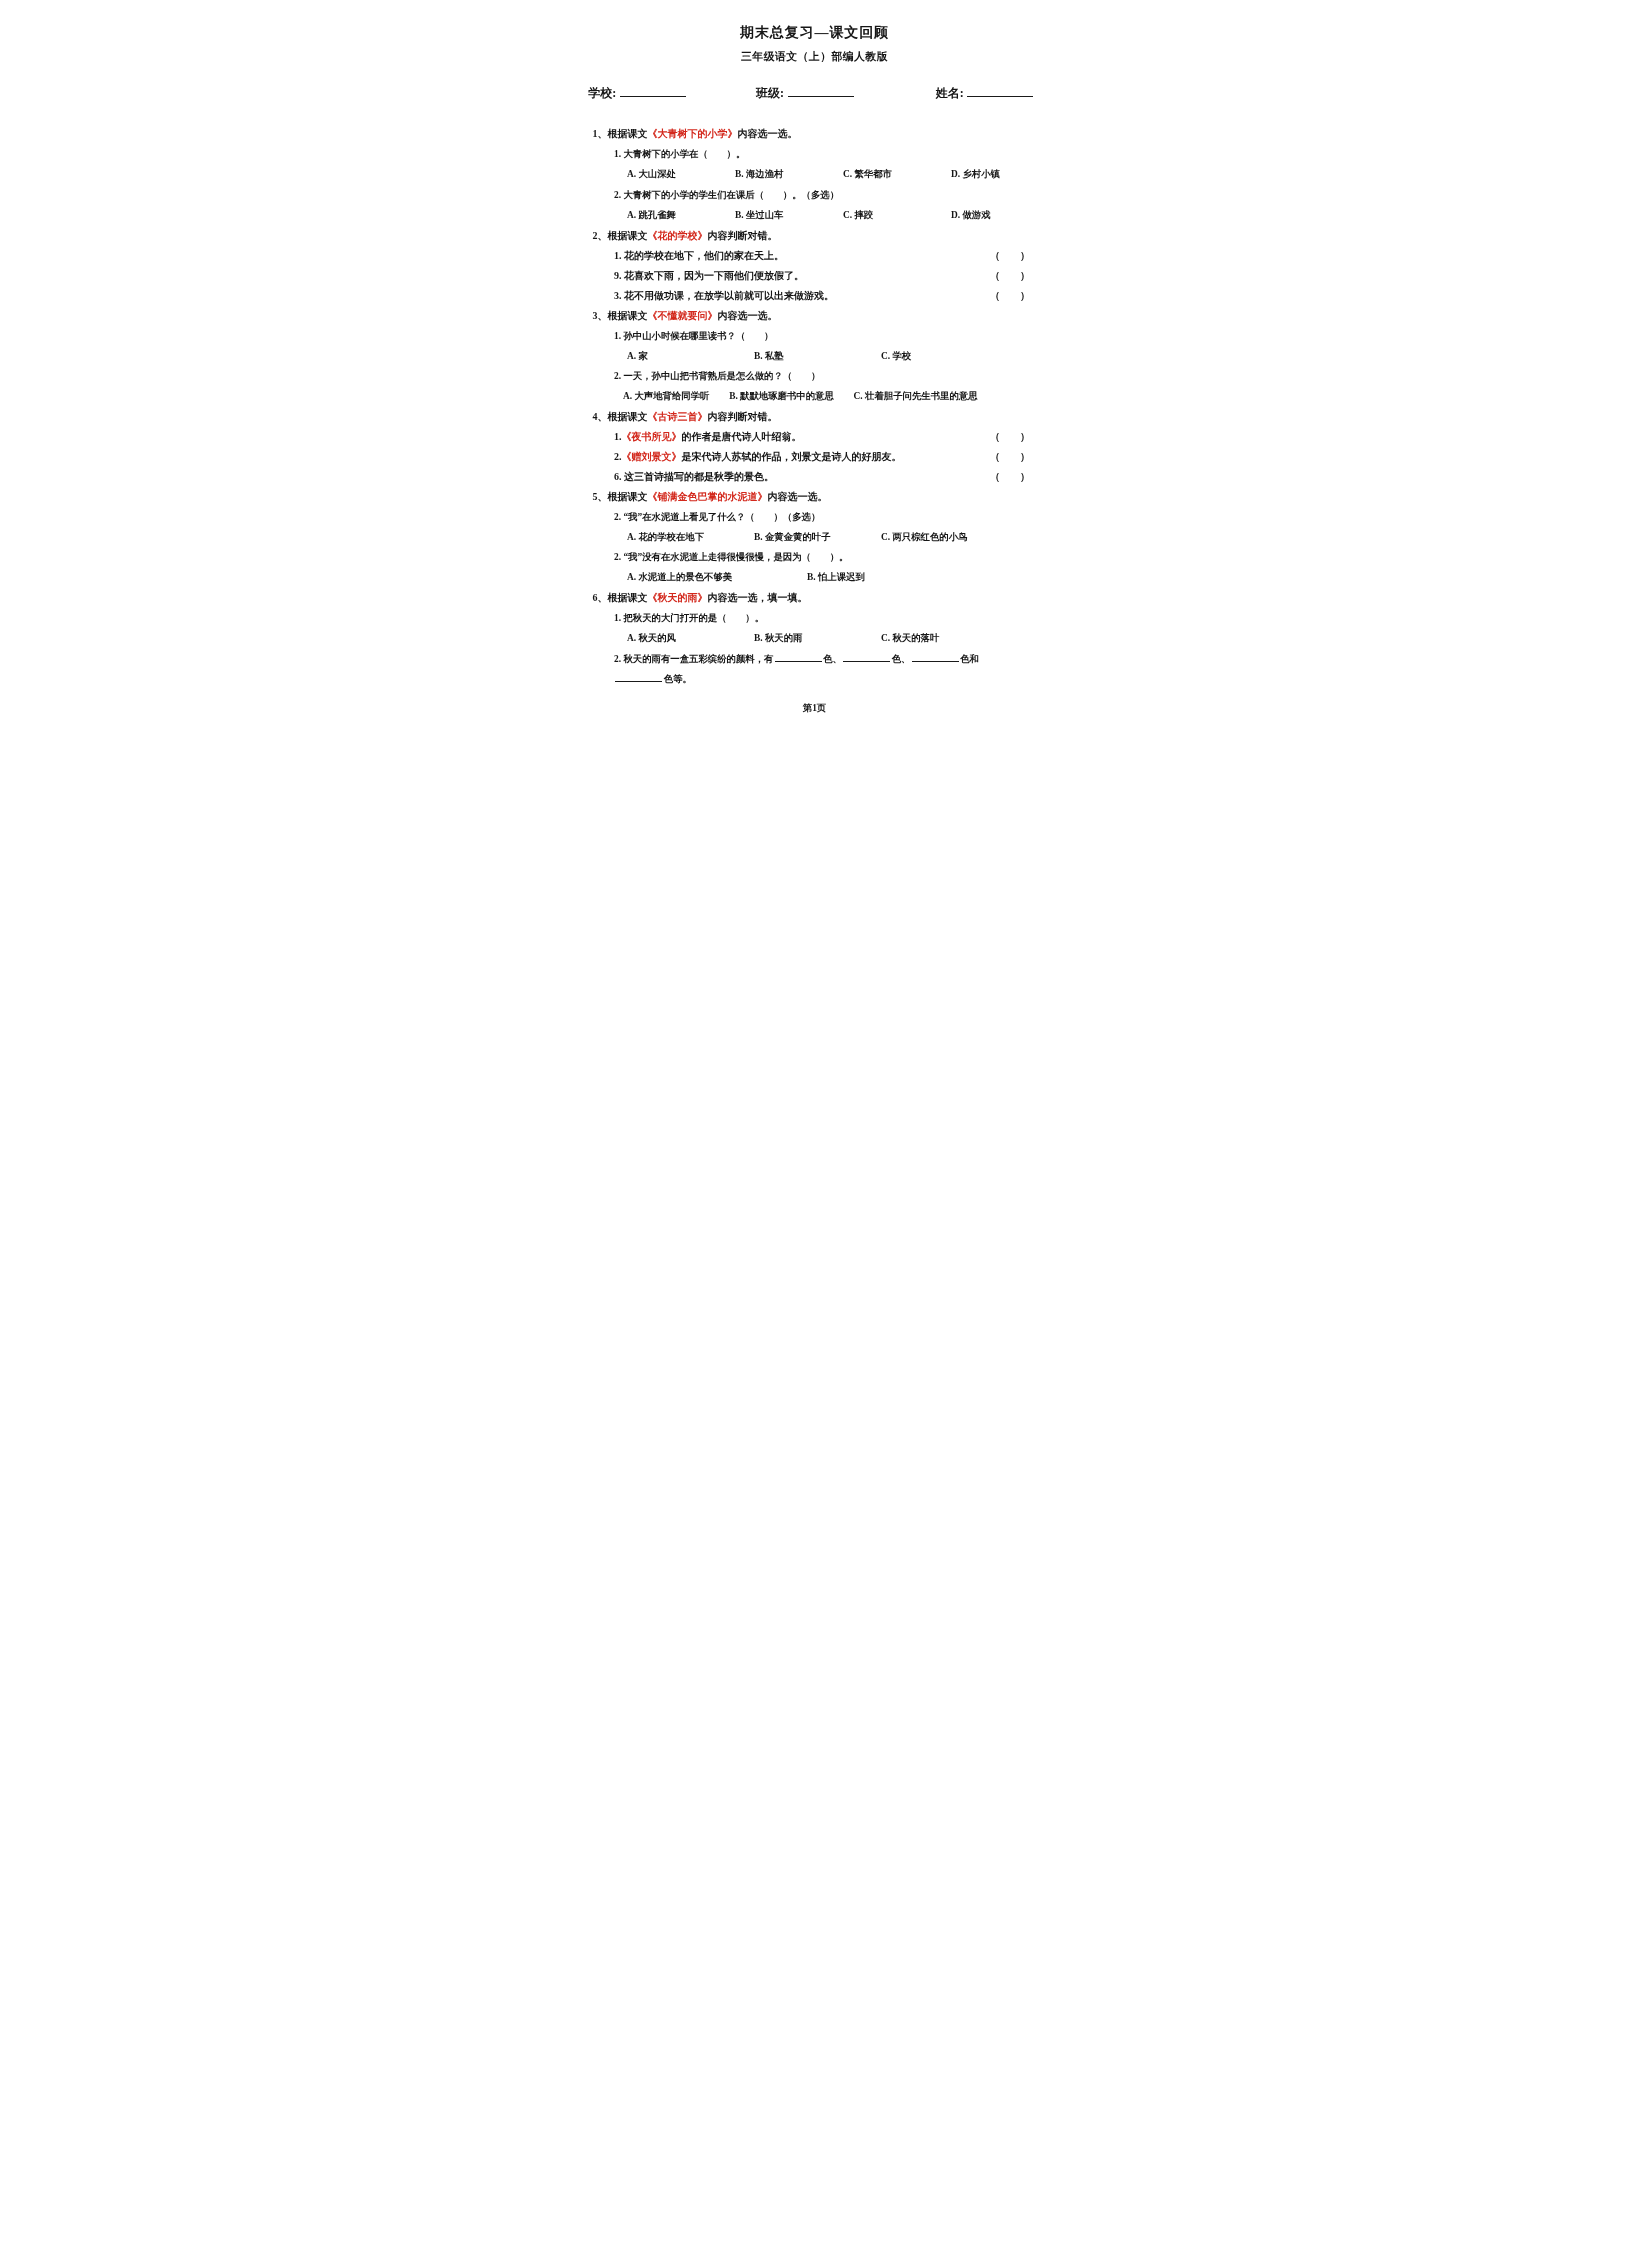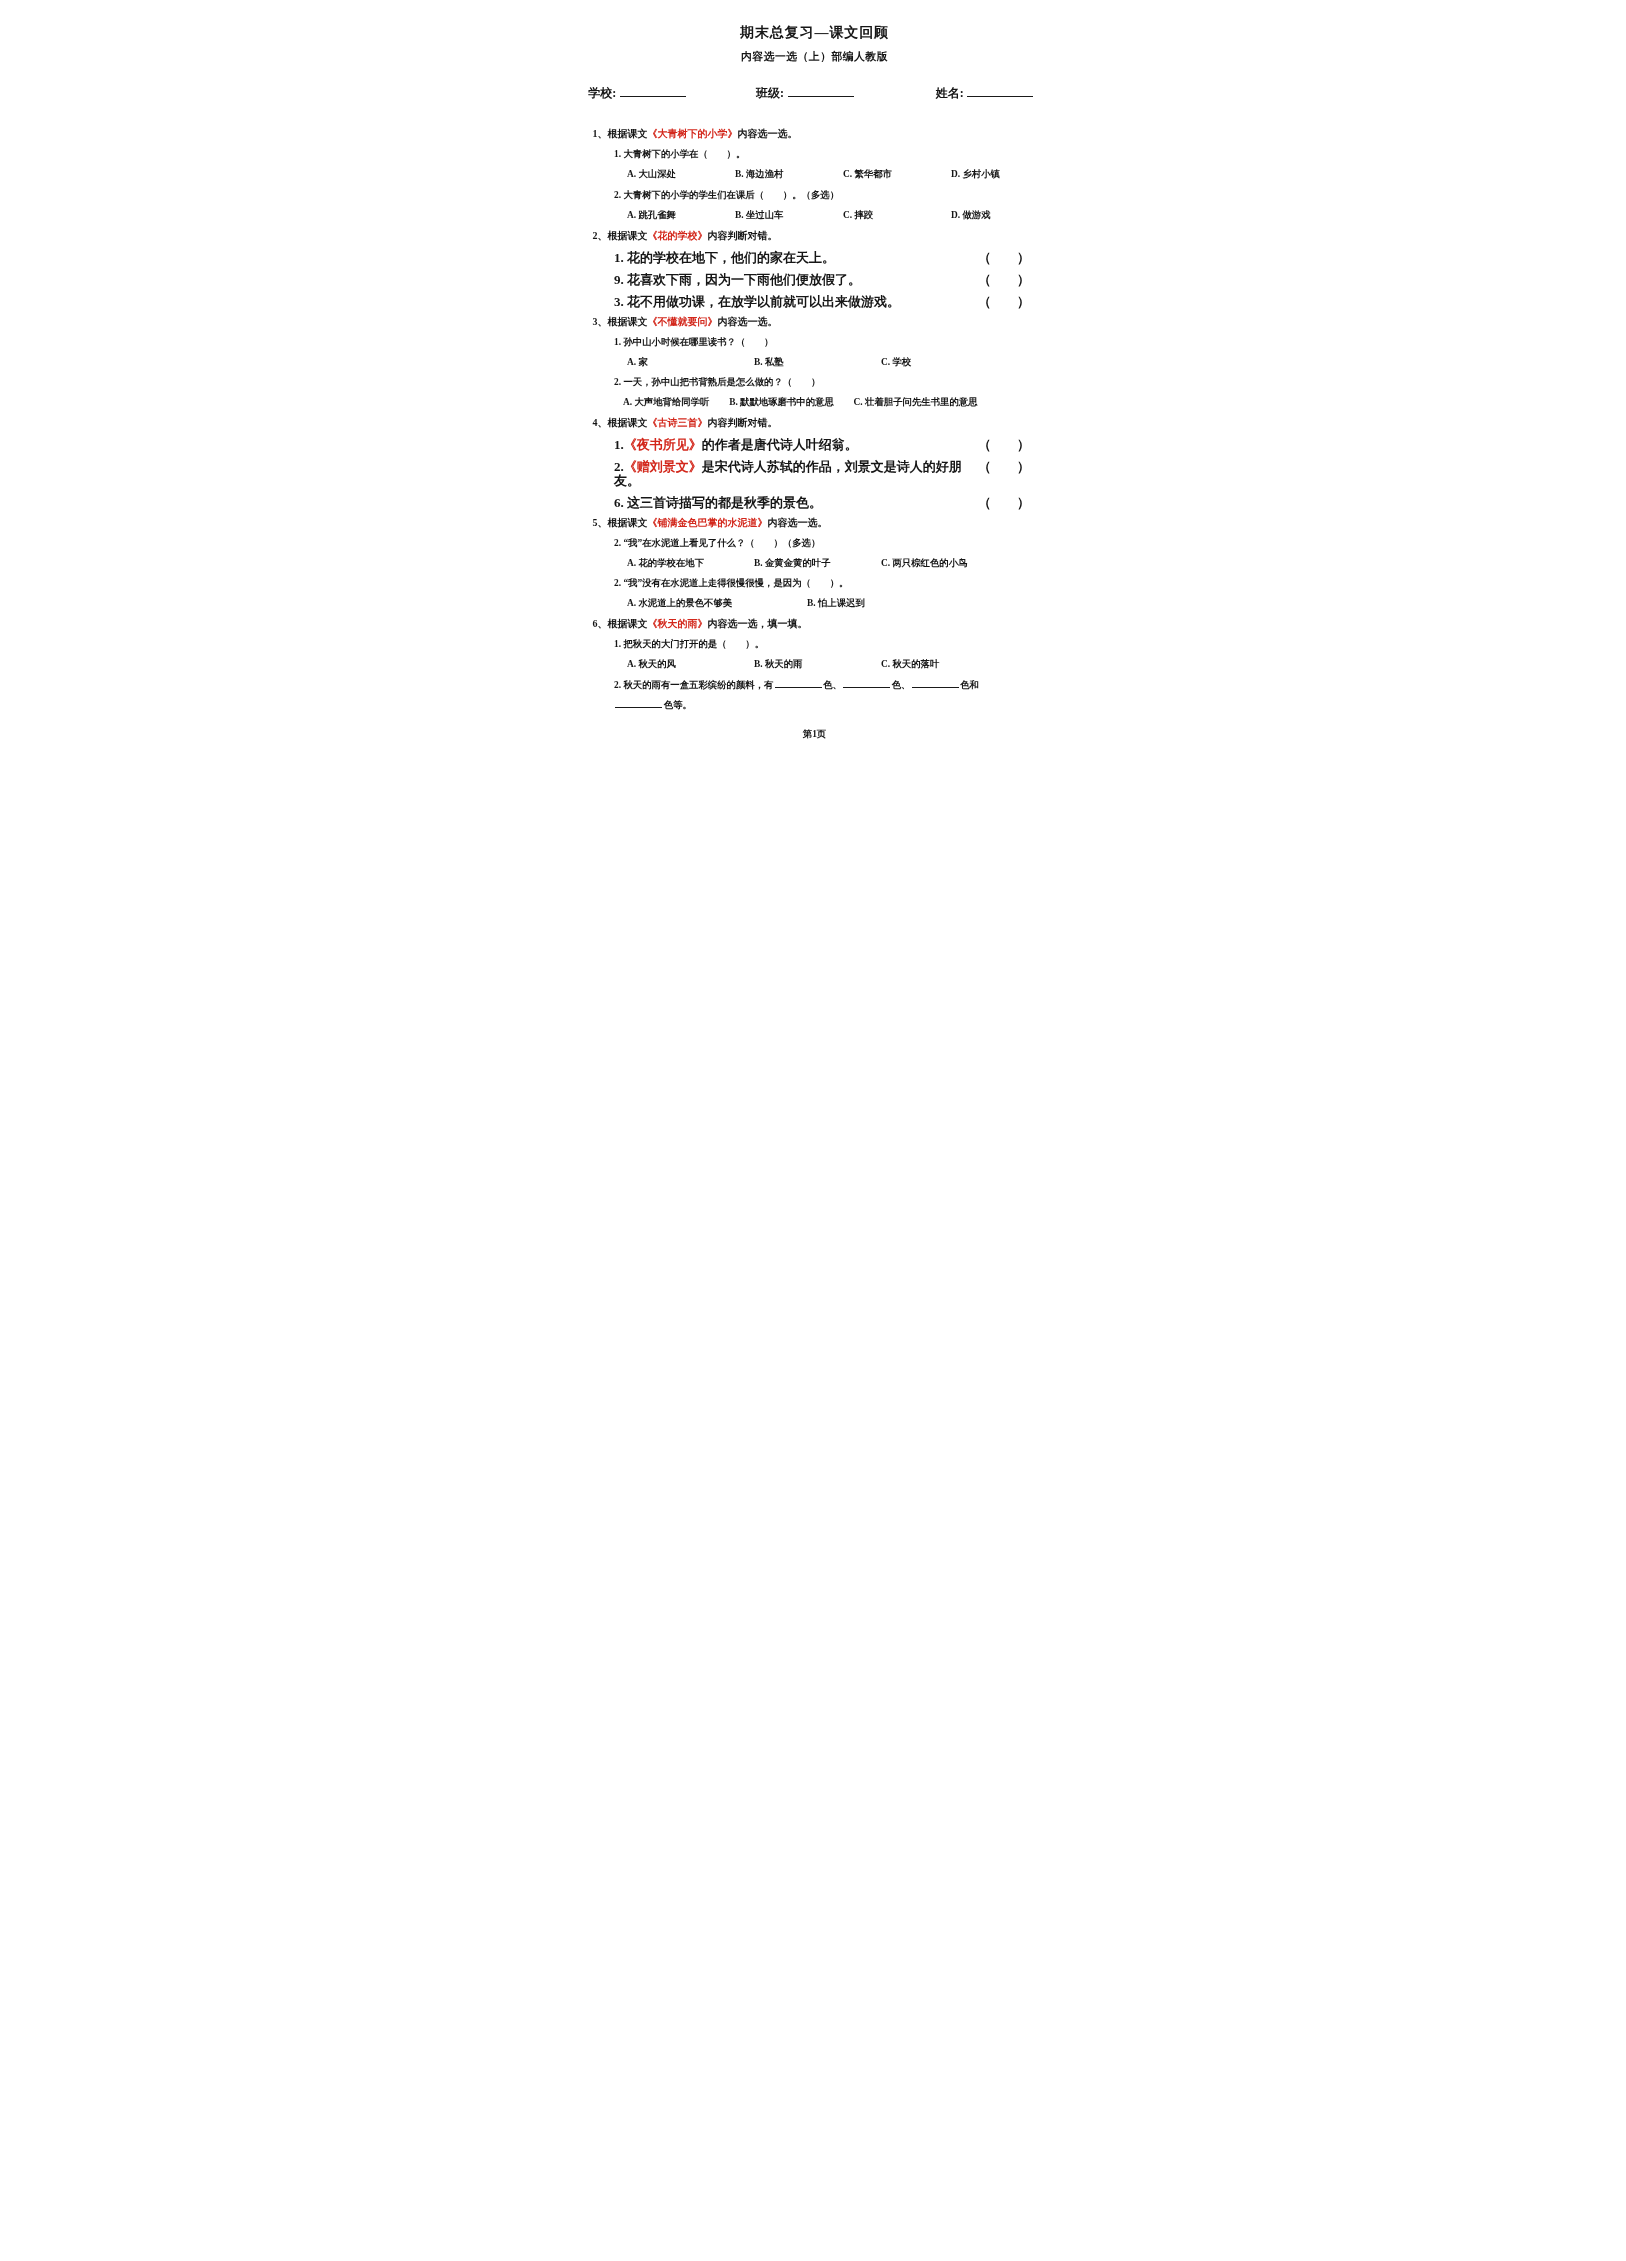--- a/index.html
+++ b/index.html
@@ -18,36 +18,36 @@
   .q { margin-bottom:3.3px; }
   .qh { font-size:10px; line-height:14px; margin:0 0 6px 6.6px; }
   .qt { font-size:9.4px; line-height:14px; margin:0 0 6px 28px; }
   .opts { display:flex; font-size:9.4px; line-height:14px; margin:0 0 6.6px 41px; }
   .opts.o4 > .opt:nth-child(-n+3) { width:108px; }
   .opts.o3 > .opt:nth-child(-n+2) { width:127px; }
   .opts.o2 > .opt:first-child { width:180px; }
   .opts.tight { gap:19.7px; margin-left:37px; }
   .opt { white-space:nowrap; }
 
-  .judge { display:flex; font-size:13px; line-height:14px; margin:8px 0 6px 28px; }
+  .judge { display:flex; font-size:10px; line-height:14px; margin:0 0 6px 28px; }
   .bracket { margin-left:auto; margin-right:13px; white-space:pre; }
 
   .red { color:#d3281c; }
 
   .blank { display:inline-block; width:47px; height:7px; border-bottom:1.4px solid #1a1a1a; margin:0 1.4px; }
 
   .footer { text-align:center; font-size:9.4px; margin-top:16px; }
 </style>
 </head>
 <body>
 
 <div class="page">
 
   <h1 class="title">期末总复习—课文回顾</h1>
-  <h2 class="subtitle">内容选一选（上）部编人教版</h2>
+  <h2 class="subtitle">三年级语文（上）部编人教版</h2>
 
   <div class="fields">
     <div class="field">
       <span>学校:</span><span class="fline"></span>
     </div>
     <div class="field field2">
       <span>班级:</span><span class="fline"></span>
     </div>
     <div class="field field3">
       <span>姓名:</span><span class="fline"></span>

